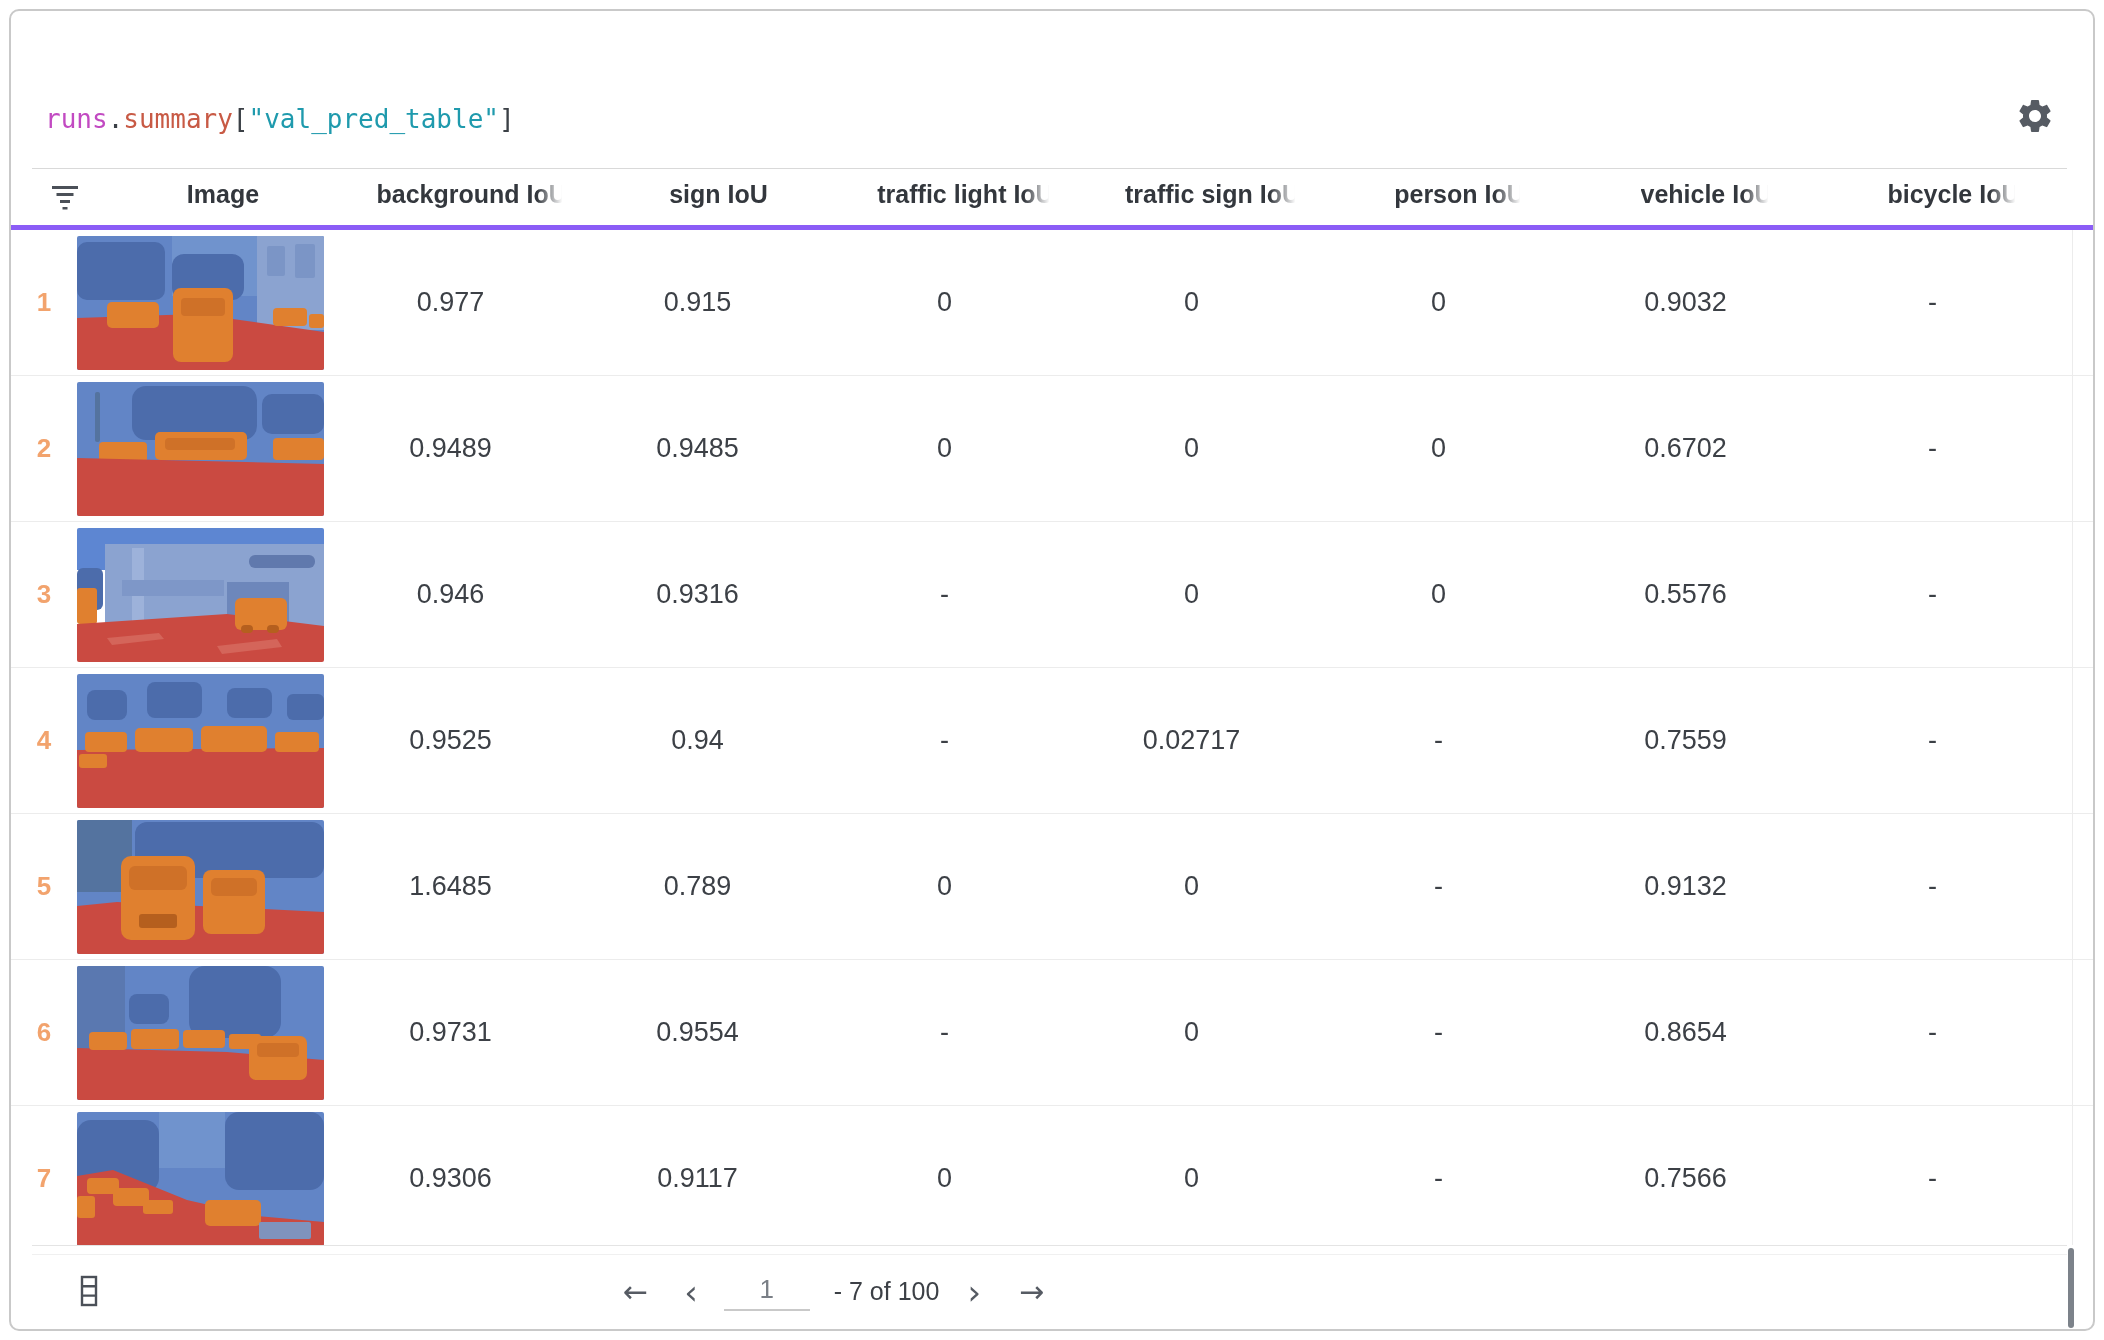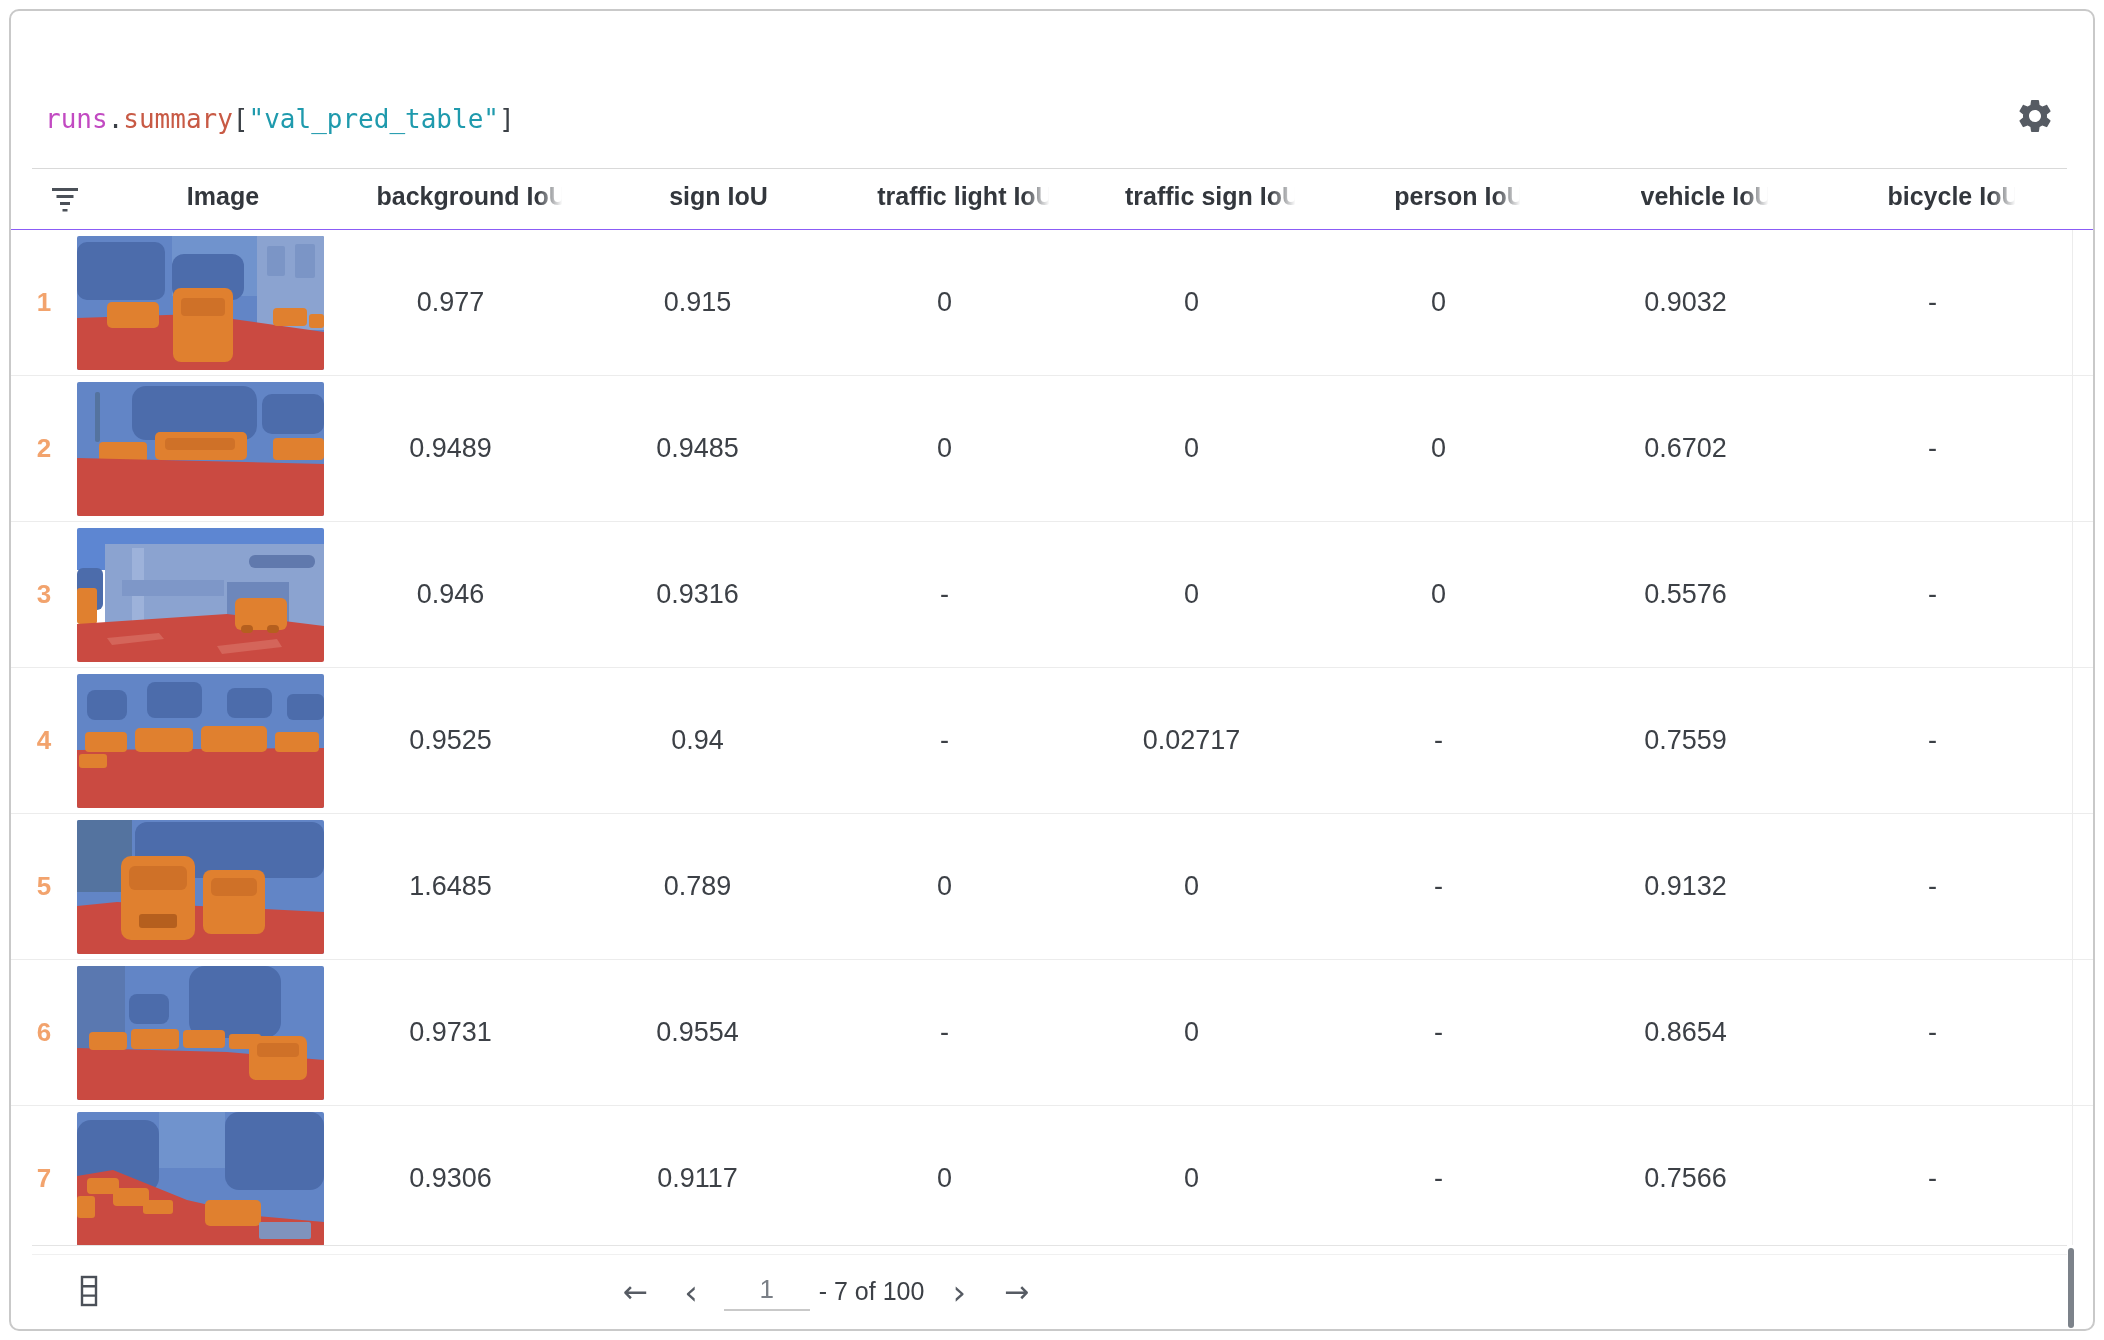--- a/index.html
+++ b/index.html
@@ -20,21 +20,21 @@
     position:absolute;top:84px;right:36px;width:44px;height:44px;border:none;
     background:transparent;cursor:pointer;padding:0;
   }
   .divider{position:absolute;left:21px;top:157px;width:2035px;height:1px;background:#d9d9d9;}
   
   .grid-row{
     position:absolute;left:0;display:grid;
     grid-template-columns:66px 250px repeat(7,247px);
     padding-left:21px;box-sizing:border-box;width:2087px;
   }
-  .thead{top:158px;height:61px;border-bottom:1px solid #8b5cf6;align-items:center;}
+  .thead{top:158px;height:61px;border-bottom:5px solid #8b5cf6;align-items:center;}
   .th{
     font-size:25px;font-weight:700;color:#33373d;text-align:center;
     position:relative;white-space:nowrap;overflow:hidden;cursor:pointer;
   }
   .th .hlabel{position:relative;display:inline-block;white-space:nowrap;max-width:190px;overflow:hidden;}
   .th.fade .hlabel::after{
     content:"";position:absolute;top:0;right:0;width:30px;height:100%;
     background:linear-gradient(to right,rgba(255,255,255,0),#fff 85%);
   }
   .th-filter{display:flex;justify-content:center;align-items:center;cursor:pointer;}
@@ -74,21 +74,21 @@
     font-family:"Liberation Sans",sans-serif;
   }
   .range-label{font-size:25px;color:#3c4046;white-space:pre;}
   .footer-right{
     position:absolute;right:42px;top:0;height:73px;display:flex;align-items:center;gap:38px;
   }
   .text-btn{
     border:none;background:transparent;cursor:pointer;font-size:25px;color:#33373d;
     font-family:"Liberation Sans",sans-serif;padding:0;white-space:nowrap;
   }
-  .m-l28{margin-left:28px;} .m-l22{margin-left:22px;} .m-l14{margin-left:9px;}
+  .m-l28{margin-left:28px;} .m-l22{margin-left:22px;} .m-l14{margin-left:24px;}
   .m-l24{margin-left:24px;} .m-l30{margin-left:30px;}
 </style>
 </head>
 <body>
 
 <div class="card">
 
   <div class="code-line" id="codeLine"><span style="color: rgb(194, 74, 194); text-align: center;">runs</span><span style="color: rgb(59, 64, 70);">.</span><span style="color: rgb(200, 90, 69);">summary</span><span style="color: rgb(59, 64, 70);">[</span><span style="color: rgb(31, 154, 173);">"val_pred_table"</span><span style="color: rgb(59, 64, 70);">]</span></div>
 
   <button class="gear-btn" title="">

